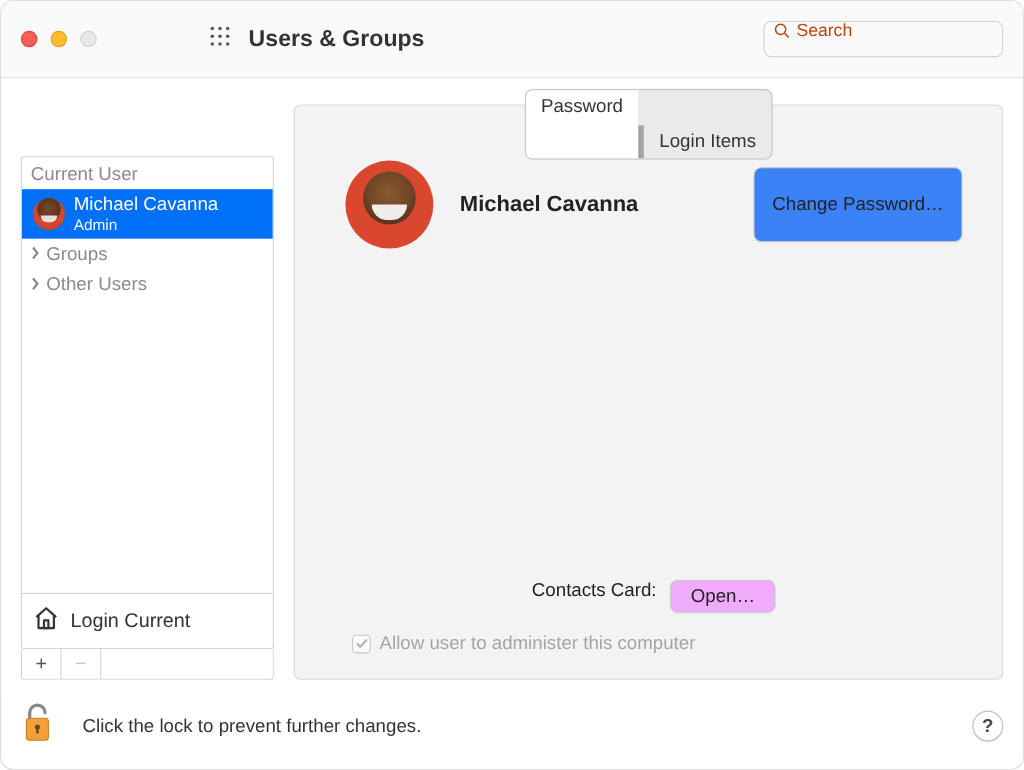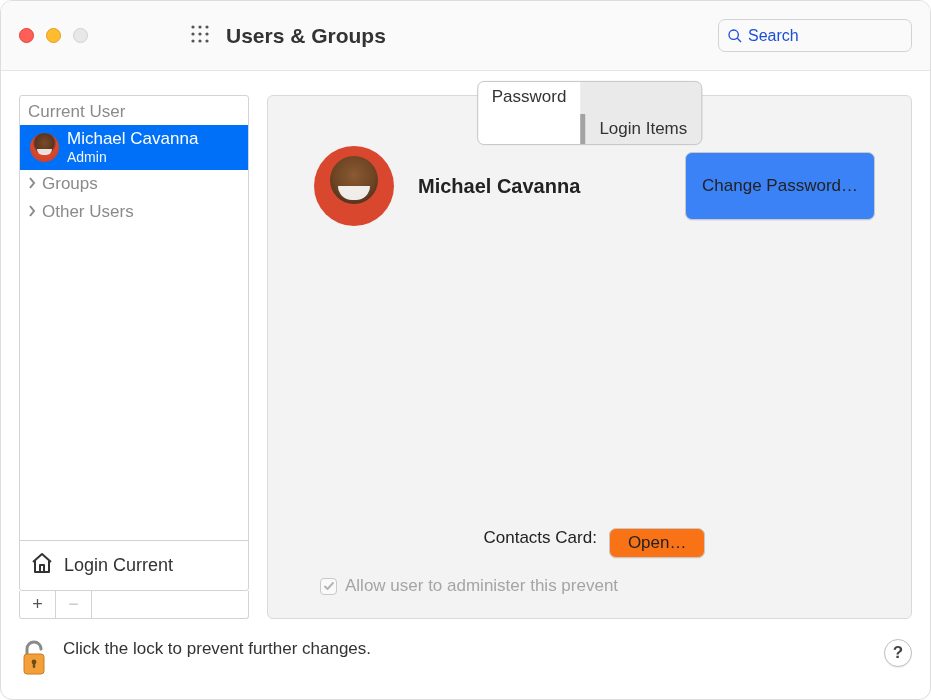--- a/index.html
+++ b/index.html
@@ -38,40 +38,41 @@
     .tl-max { background: #e8e8e8; border: 0.5px solid #d1d1d1; }
     .nav-arrows {
       display: flex; gap: 28px; margin-left: 50px; color: #999;
     }
     .grid-icon { margin-left: 24px; }
     .grid-icon svg { width: 20px; height: 20px; color: #555; }
     .title {
       margin-left: 16px; font-size: 21px; font-weight: 600; color: #333;
     }
     .search-field {
-      margin-left: auto; width: 194px; height: 33px;
+      margin-left: auto; width: 218px; height: 33px;
       border: 1px solid #d3d3d3; border-radius: 7px;
-      display: flex; align-items: center; padding: 0 8px;
-      color: #1d4ed8; font-size: 16px;
+      display: flex; align-items: flex-start; padding: 0 8px;
+      color: #c2410c; font-size: 16px;
     }
     .search-field svg { width: 16px; height: 16px; margin-right: 5px; }
     
     .content {
       flex: 1; display: flex; padding: 24px 18px 10px 18px; gap: 18px;
       background: #fff;
     }
     
     .sidebar {
       width: 230px;
       display: flex; flex-direction: column;
     }
     .sidebar-list {
       flex: 1; border: 1px solid #d3d3d3; border-radius: 3px;
       background: #fff; display: flex; flex-direction: column;
       overflow: hidden;
+      margin-top: 47px;
     }
     .list-header {
       padding: 6px 8px 3px; color: #8a8a8a; font-size: 17px;
     }
     .user-row {
       display: flex; align-items: center; padding: 5px 10px;
       gap: 8px;
     }
     .user-row.selected { background: #0070f9; color: white; }
     .avatar-small {
@@ -153,40 +154,40 @@
       border-radius:7px; padding:23px 16px; font-size:17px; color:#222;
       box-shadow: 0 1px 0 rgba(0,0,0,0.05);
     }
 
     .contacts-row {
       margin-top: auto;
       display: flex; align-items: flex-start; justify-content: center; gap: 12px;
       font-size: 17px; color: #222;
     }
     .open-btn {
-      background:#f97316; border:1px solid #c9c9c9; border-radius:7px;
+      background:#f0abfc; border:1px solid #c9c9c9; border-radius:7px;
       padding:4px 18px; font-size:17px; color:#222;
       box-shadow: 0 1px 0 rgba(0,0,0,0.05);
     }
     .admin-row {
       display:flex; align-items:center; gap:8px; margin-top: 18px;
       color:#a5a5a5; font-size:17px;
       padding-left: 6px;
     }
     .checkbox {
       width:17px; height:17px; border:1px solid #c9c9c9; border-radius:4px;
       display:flex; align-items:center; justify-content:center; color:#b5b5b5;
       background:#fafafa;
     }
     .checkbox svg { width:12px; height:12px; }
 
     
     .footer {
-      display:flex; padding: 10px 18px 18px;
-      gap: 14px;
+      display:flex; align-items:center; padding: 10px 18px 18px;
+      gap: 26px;
     }
     .lock-icon svg { width: 30px; height: 38px; }
     .footer-text { font-size:17px; color:#333; }
     .help-btn {
       margin-left:auto; width:28px; height:28px; border-radius:50%;
       border:1px solid #c0c0c0; background:#fff; color:#444;
       display:flex; align-items:center; justify-content:center;
       font-size:17px; font-weight:600;
       box-shadow: 0 1px 1px rgba(0,0,0,0.08);
     }
@@ -301,21 +302,21 @@
           <span>Contacts Card:</span>
           <button class="open-btn">Open…</button>
         </div>
 
         <div class="admin-row">
           <span class="checkbox">
             <svg viewBox="0 0 12 12" fill="none" stroke="currentColor" stroke-width="2" stroke-linecap="round" stroke-linejoin="round">
                 <polyline points="2,6.5 4.5,9 10,3"></polyline>
               </svg>
           </span>
-          <span>Allow user to administer this prevent</span>
+          <span>Allow user to administer this computer</span>
         </div>
       </div>
     </div>
   </div>
 
   <div class="footer">
     <span class="lock-icon">
       <svg viewBox="0 0 30 38">
         <path d="M8 15 V10 a7 7 0 0 1 14 0" fill="none" stroke="#8a8a8a" stroke-width="3" stroke-linecap="round"></path>
         <rect x="5" y="15" width="20" height="20" rx="3" fill="#f3a03a" stroke="#c97d1f"></rect>

